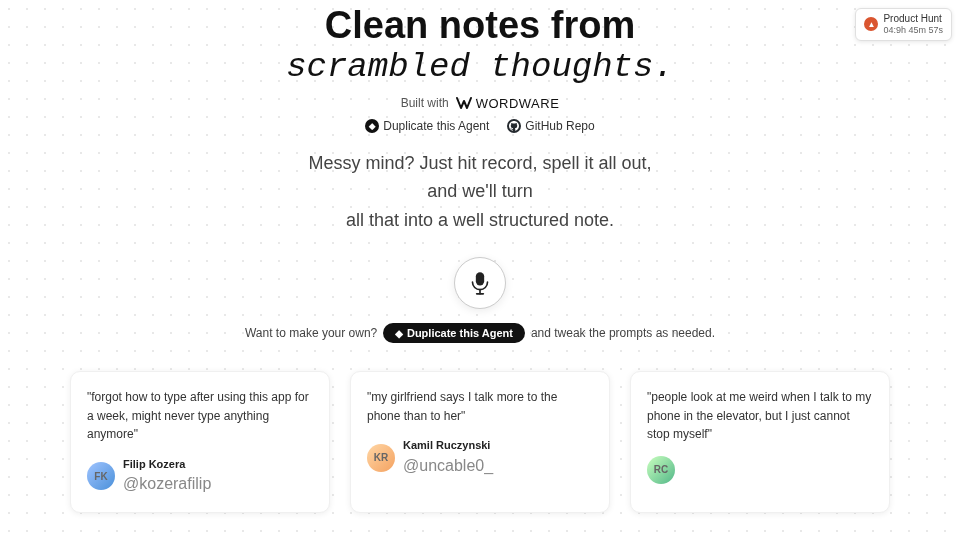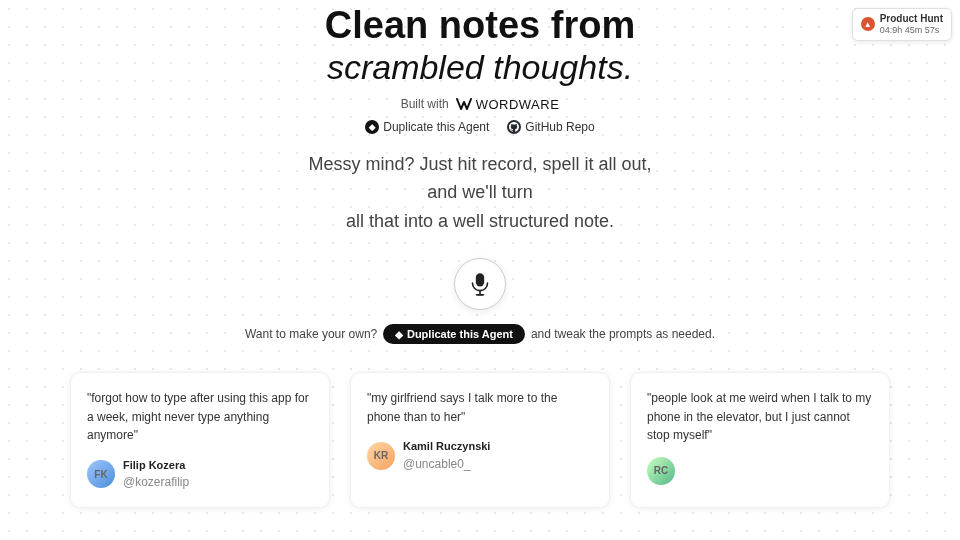--- a/index.html
+++ b/index.html
@@ -59,39 +59,39 @@
       justify-content: center;
       color: #fff;
       font-size: 8px;
       font-weight: bold;
     }
     .ph-text {
       display: flex;
       flex-direction: column;
       line-height: 1.2;
     }
-    .ph-title { font-weight: 700; font-size: 10px; }
+    .ph-title { font-weight: 400; font-size: 10px; }
     .ph-sub { font-size: 9px; color: #666; }
 
     
     .main-heading {
       font-size: 38px;
       font-weight: 800;
       color: #111;
       text-align: center;
       line-height: 1.15;
       margin-top: 4px;
     }
     .italic-heading {
       font-size: 34px;
       font-style: italic;
       font-weight: 400;
       color: #111;
       text-align: center;
-      font-family: Liberation Sans, sans-serif;
+      font-family: Liberation Mono, monospace;
       margin-top: 0px;
     }
 
     
     .built-with {
       display: flex;
       align-items: center;
       gap: 6px;
       margin-top: 10px;
       font-size: 12px;
@@ -287,21 +287,21 @@
     .author-info {
       display: flex;
       flex-direction: column;
     }
     .author-name {
       font-size: 11px;
       font-weight: 600;
       color: #222;
     }
     .author-handle {
-      font-size: 12px;
+      font-size: 16px;
       color: #888;
     }
 
     
     .avatar-filip { background: linear-gradient(135deg, #a0c4ff, #4a90d9); }
     .avatar-kamil { background: linear-gradient(135deg, #ffd6a5, #f4a261); }
     .avatar-robert { background: linear-gradient(135deg, #caffbf, #52b788); }
   </style>
 </head>
 <body>

